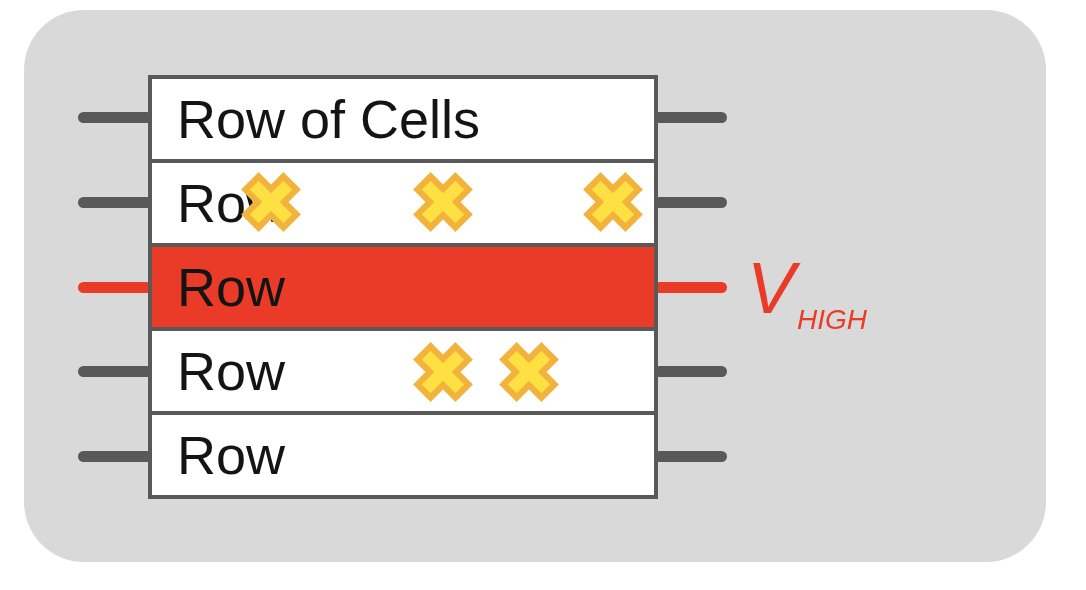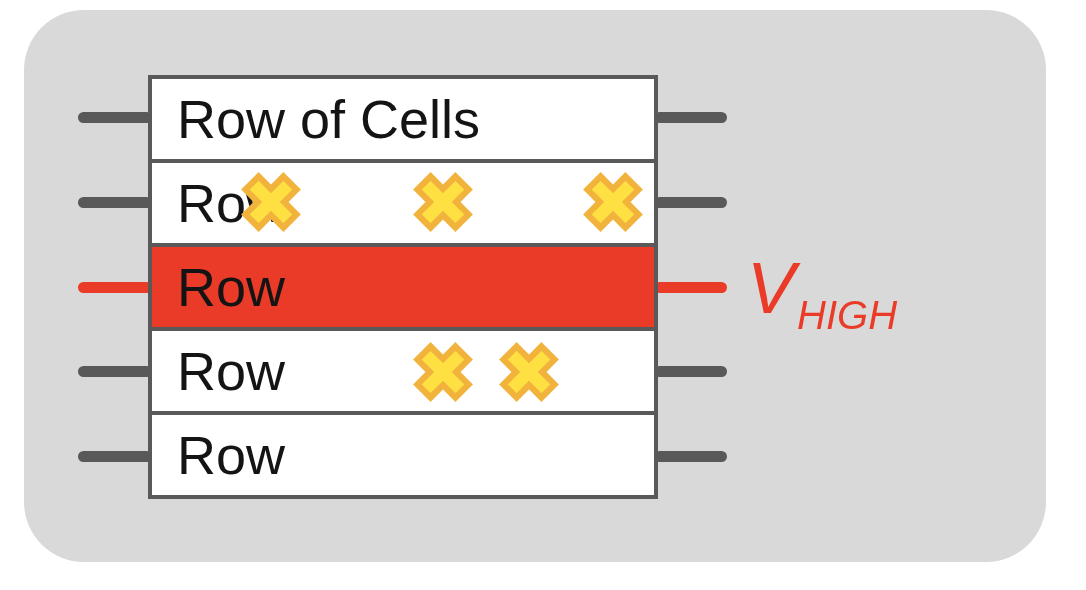--- a/index.html
+++ b/index.html
@@ -61,21 +61,21 @@
   }
   .vhigh-label{
     position:absolute;
     left:747px;top:252px;
     color:var(--highlight);
     font-style:italic;
     z-index:4;white-space:nowrap;
   }
   .vhigh-base{font-size:72px;line-height:1;}
   .vhigh-sub{
-    font-size:40px;line-height:1;
+    font-size:28px;line-height:1;
     position:relative;top:16px;left:2px;
     display:inline-block;
   }
 </style>
 </head>
 <body>
 
 <div id="stage">
   <div class="panel"></div>
   <div id="stubs-layer">

